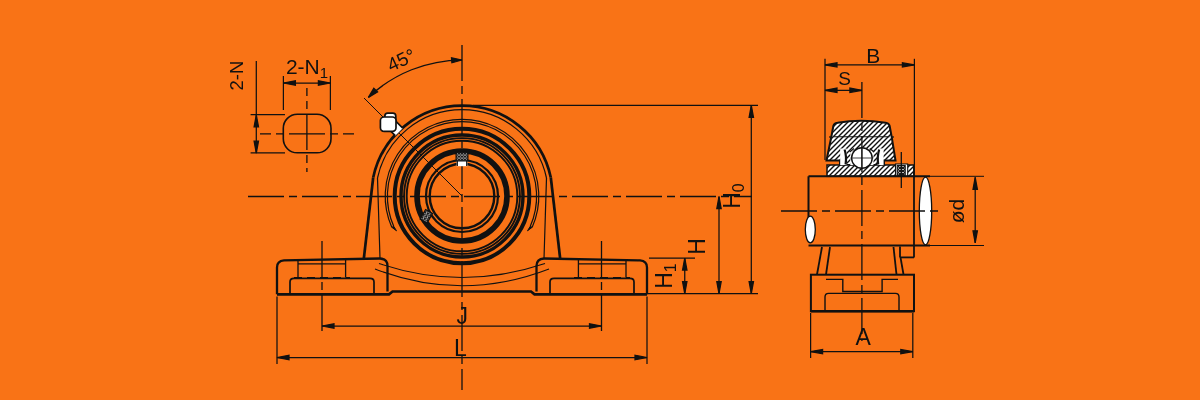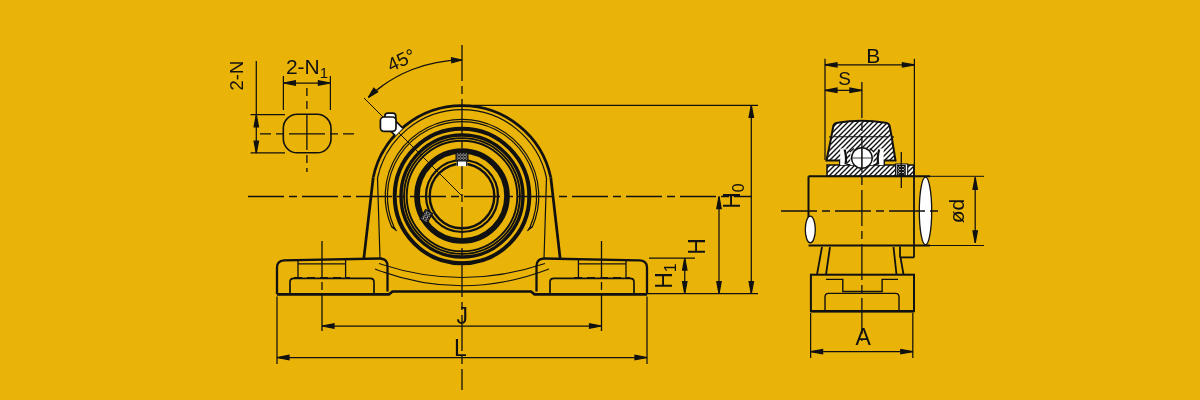--- a/index.html
+++ b/index.html
@@ -1,16 +1,16 @@
 <!DOCTYPE html>
 <html><head>
 <meta charset="utf-8">
 <style>
   html,body{margin:0;padding:0;background:#ffffff;}
-  .wrap{width:1200px;height:400px;position:relative;overflow:hidden;background:#eab308;}
+  .wrap{width:1200px;height:400px;position:relative;overflow:hidden;background:#f97316;}
   svg{position:absolute;left:0;top:0;will-change:transform;}
   text{font-family:"Liberation Sans", sans-serif;fill:#111111;}
 </style>
 </head>
 <body>
 <div class="wrap">
 <svg width="1200" height="400" viewBox="0 0 1200 400">
 <defs>
   <pattern id="hatch" patternUnits="userSpaceOnUse" width="5" height="5">
     <rect width="5" height="5" fill="#ffffff"></rect>

